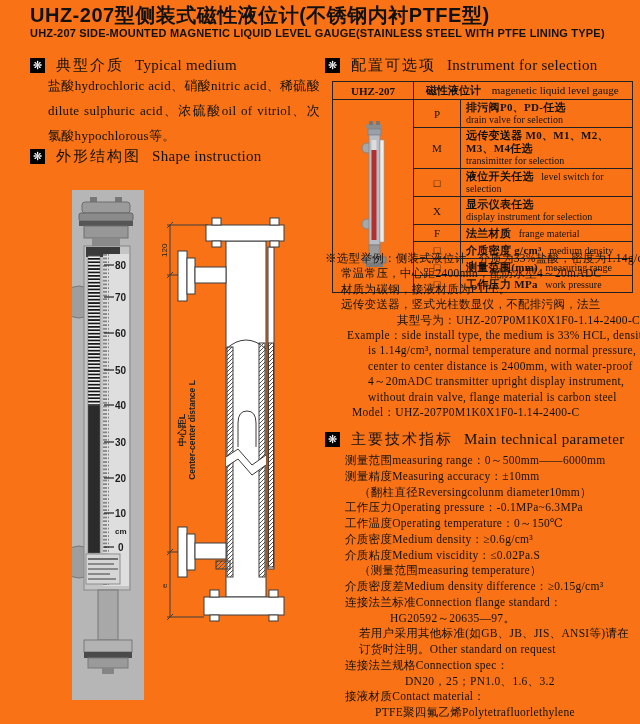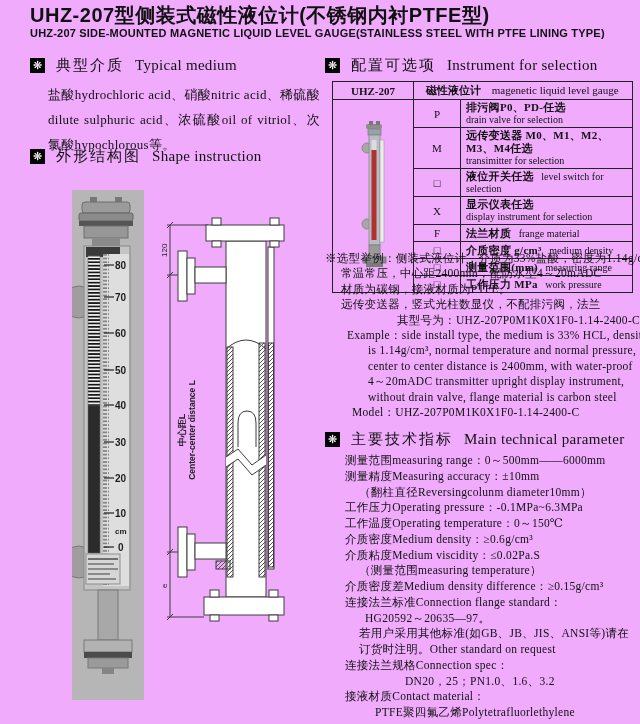--- a/index.html
+++ b/index.html
@@ -1,17 +1,17 @@
 <!DOCTYPE html>
 <html><head>
 <meta charset="utf-8">
 <style>
   html,body{margin:0;padding:0;background:#ffffff;}
   .page{
-    position:relative;width:640px;height:724px;overflow:hidden;background:#f0abfc;
+    position:relative;width:640px;height:724px;overflow:hidden;background:#f97316;
     font-family:"Liberation Serif","DejaVu Serif",serif;color:#111;
   }
   
   .title{
     position:absolute;left:30px;top:2px;
     font-family:"Liberation Sans","DejaVu Sans",sans-serif;
     font-weight:bold;font-size:20px;letter-spacing:0.5px;white-space:nowrap;
   }
   .subtitle{
     position:absolute;left:30px;top:27px;
@@ -21,21 +21,21 @@
   
   .sec{position:absolute;display:flex;align-items:center;gap:11px;white-space:nowrap;}
   .sec .ico{
     width:15px;height:15px;background:#000;color:#fff;flex:0 0 15px;
     font-size:11px;line-height:15px;text-align:center;
   }
   .sec .zh{font-size:15px;letter-spacing:2px;}
   .sec .en{font-size:15px;letter-spacing:0.3px;}
   
   .medium-text{
-    position:absolute;left:48px;top:82px;width:272px;
+    position:absolute;left:48px;top:73px;width:272px;
     font-size:13px;line-height:25px;letter-spacing:0.3px;text-align:justify;
   }
   
   .seltable{
     position:absolute;left:332px;top:81px;width:301px;
     border-collapse:collapse;font-size:11px;
   }
   .seltable td{border:1px solid #222;padding:1px 12px;vertical-align:middle;}
   .seltable .modelcell{font-family:"Liberation Serif",serif;font-weight:bold;text-align:center;width:56px;font-size:11px;}
   .seltable .headcell .zh{font-weight:bold;}
@@ -59,21 +59,21 @@
   .ex-iE{margin-left:43px;}
   .ex-iM{margin-left:27px;}
   
   .tech{
     position:absolute;left:345px;top:453px;width:295px;
     font-size:11.5px;line-height:15.75px;letter-spacing:0.3px;white-space:nowrap;
   }
   .t0{margin-left:0;}
   .t1{margin-left:14px;}
   .t2{margin-left:30px;}
-  .t3{margin-left:20px;}
+  .t3{margin-left:45px;}
   .t4{margin-left:60px;}
   
   .photo{position:absolute;left:72px;top:190px;}
   .outline{position:absolute;left:160px;top:215px;}
   svg text{font-family:"Liberation Sans","DejaVu Sans",sans-serif;}
 </style>
 </head>
 <body>
 
 <div class="page">

